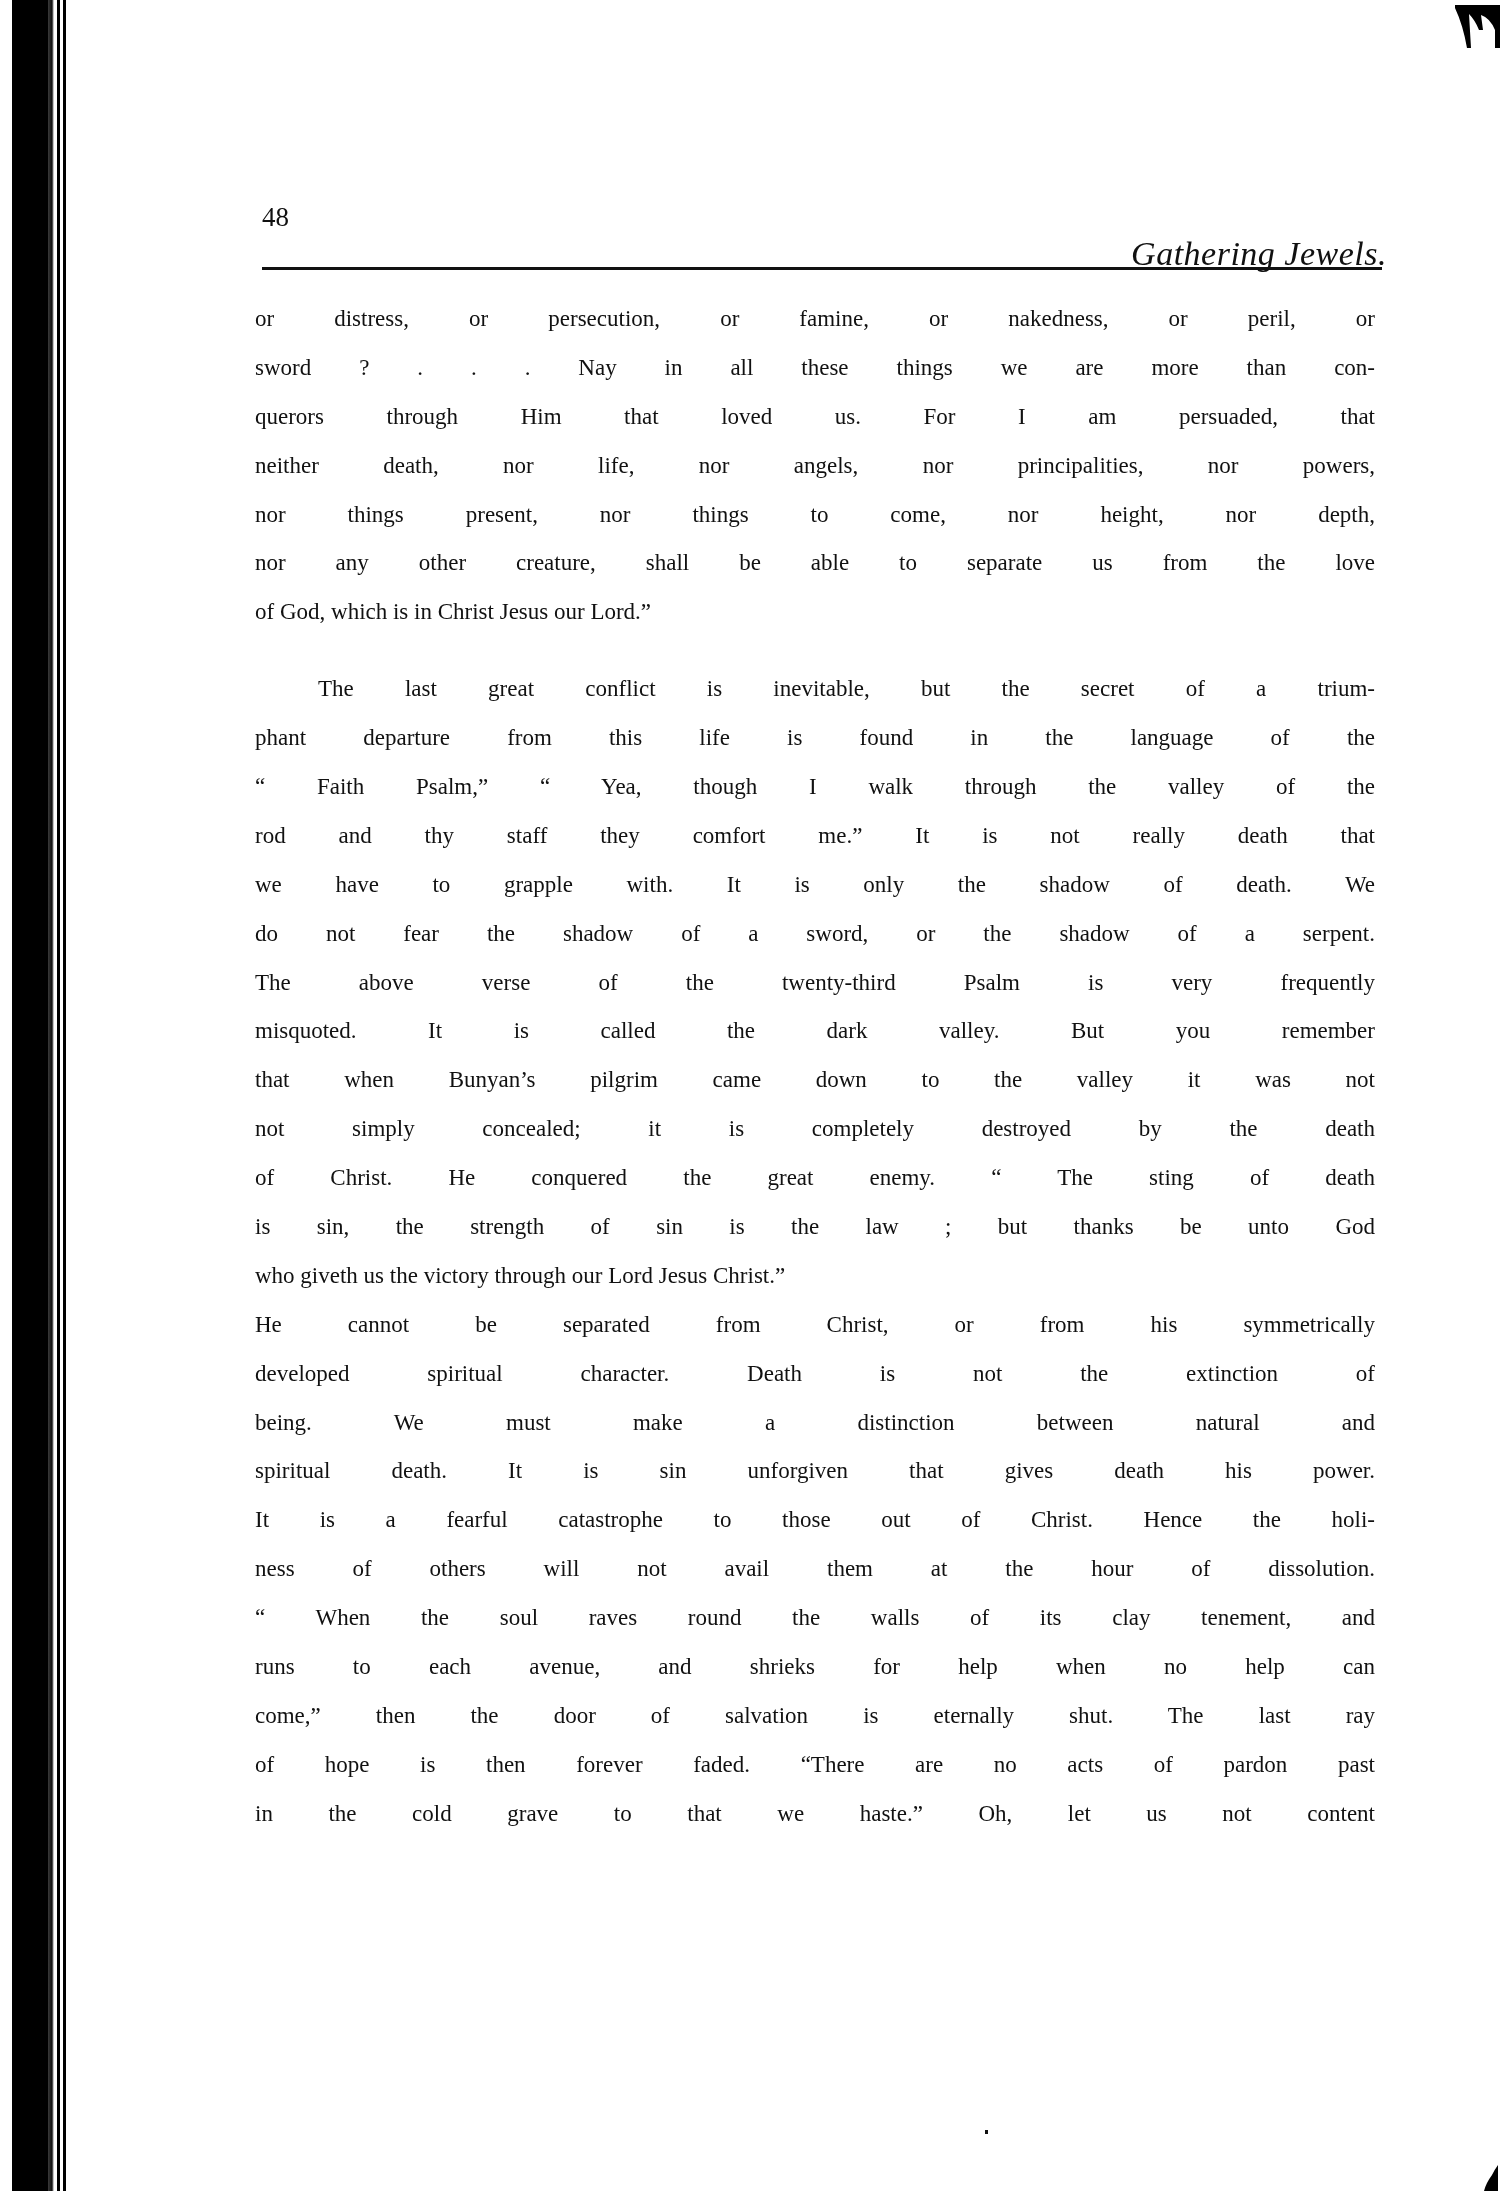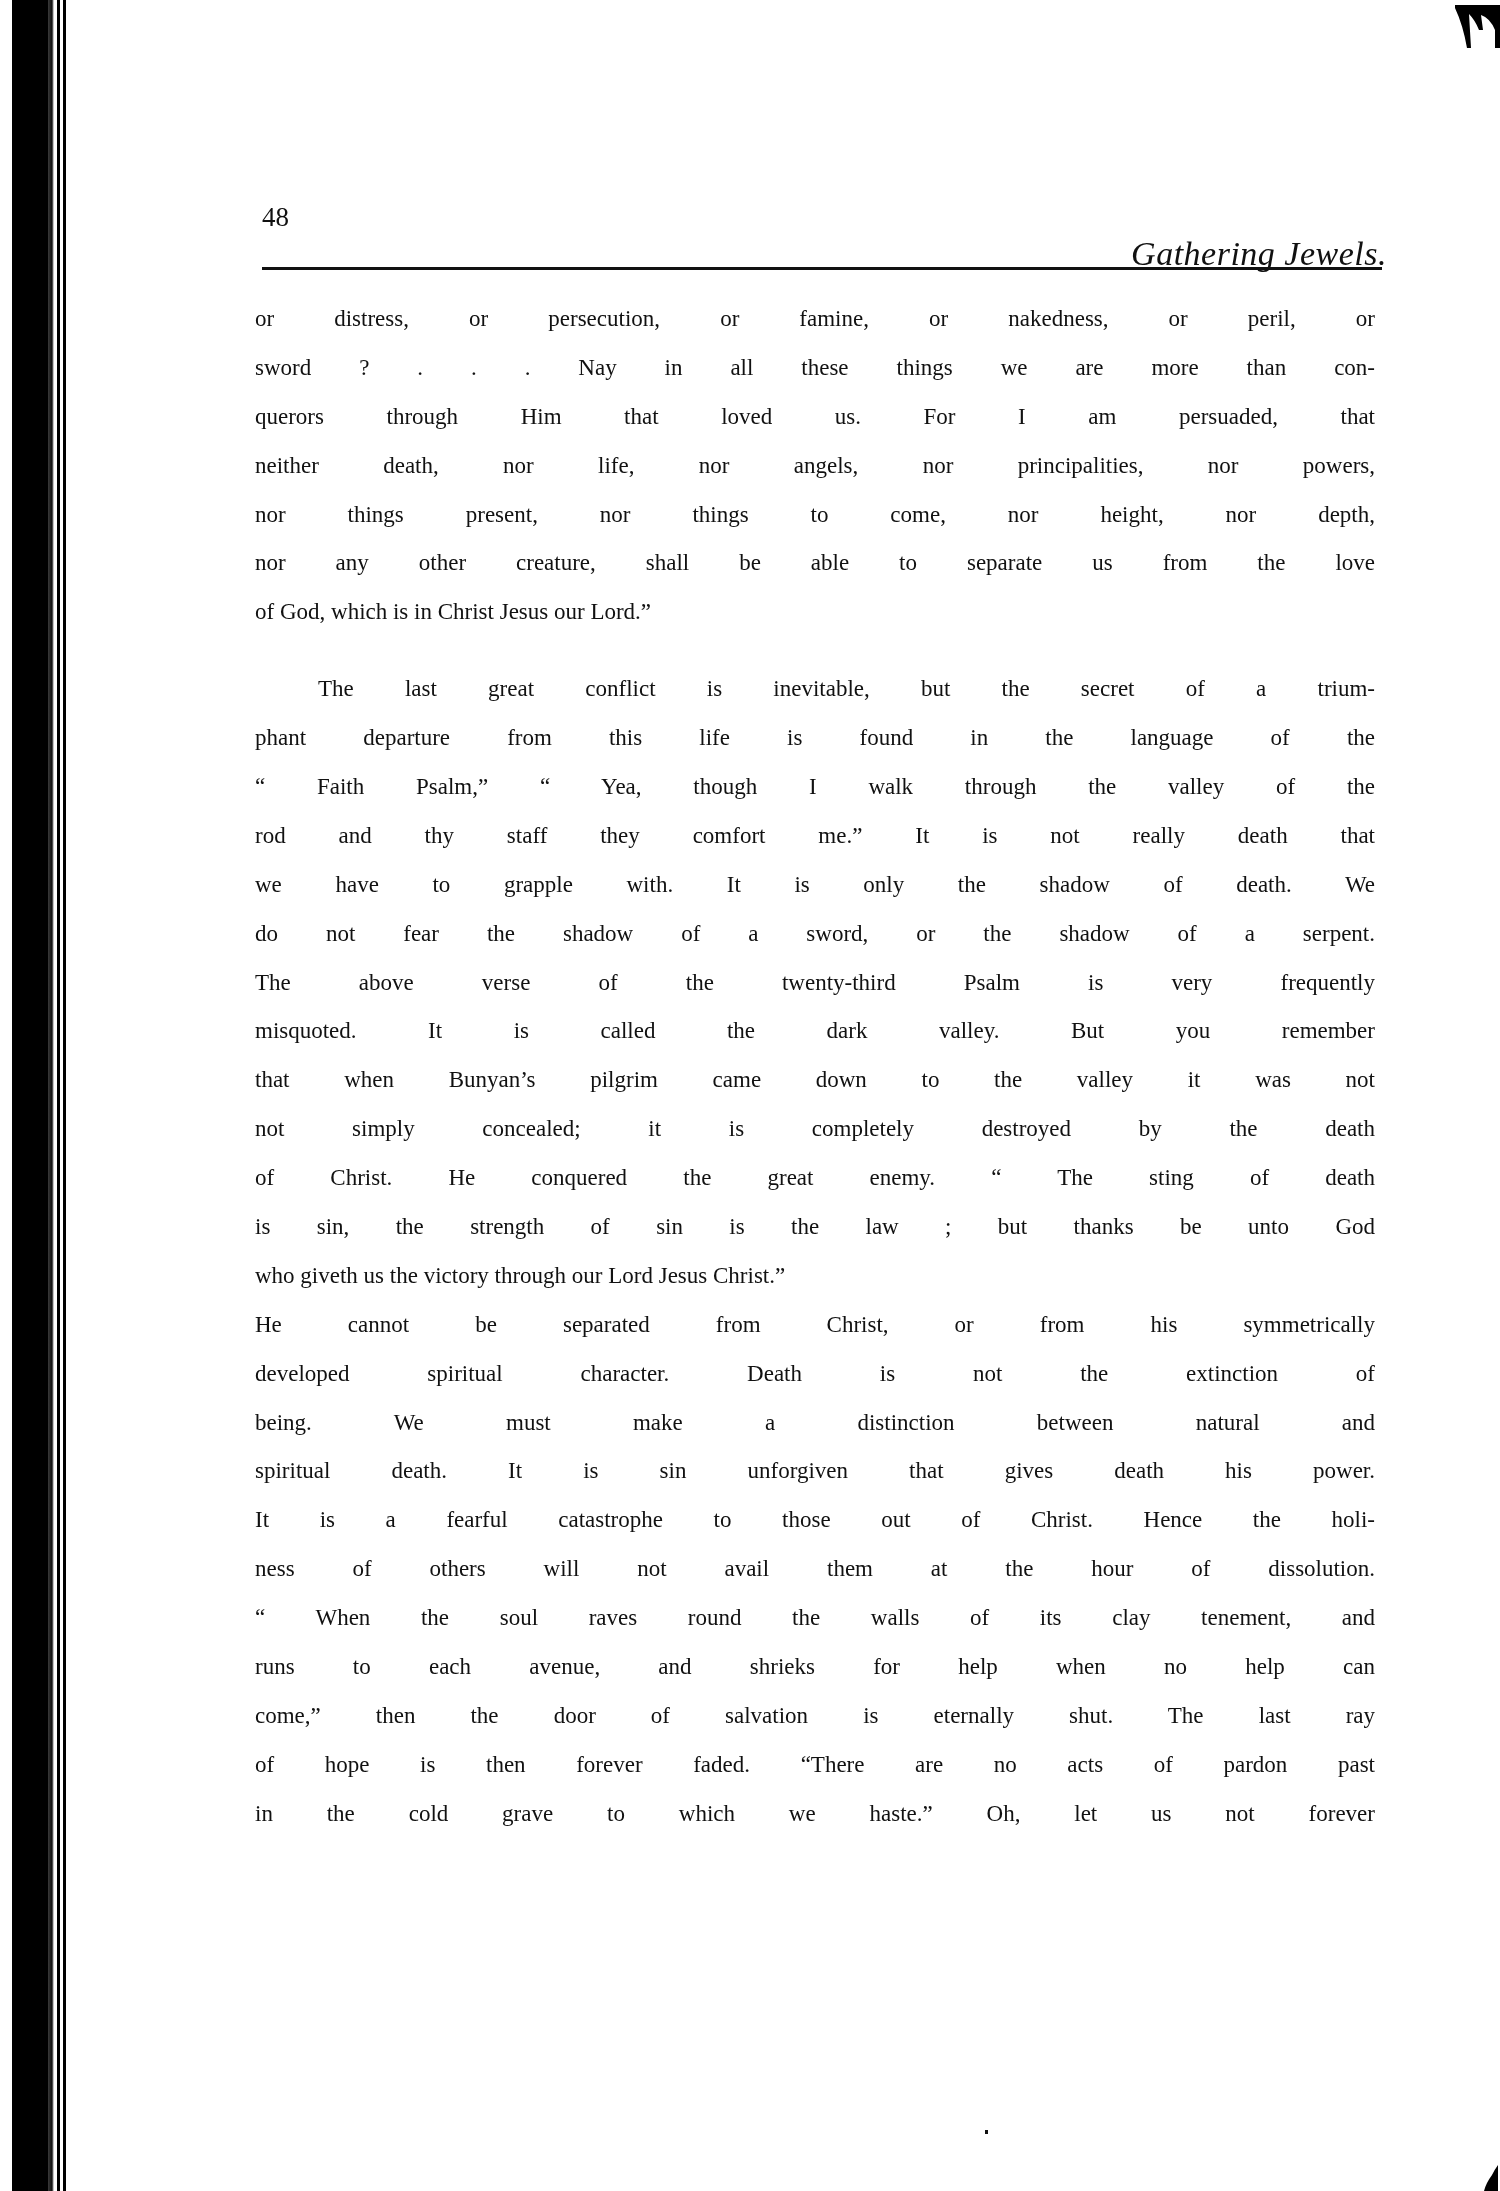--- a/index.html
+++ b/index.html
@@ -160,15 +160,15 @@
     <span class="line">He cannot be separated from Christ, or from his symmetrically</span>
     <span class="line">developed spiritual character.  Death is not the extinction of</span>
     <span class="line">being.  We must make a distinction between natural and</span>
     <span class="line">spiritual death.  It is sin unforgiven that gives death his power.</span>
     <span class="line">It is a fearful catastrophe to those out of Christ.  Hence the holi-</span>
     <span class="line">ness of others will not avail them at the hour of dissolution.</span>
     <span class="line">“ When the soul raves round the walls of its clay tenement, and</span>
     <span class="line">runs to each avenue, and shrieks for help when no help can</span>
     <span class="line">come,” then the door of salvation is eternally shut.  The last ray</span>
     <span class="line">of hope is then forever faded.  “There are no acts of pardon past</span>
-    <span class="line">in the cold grave to which we haste.”  Oh, let us not forever</span>
+    <span class="line">in the cold grave to that we haste.”  Oh, let us not content</span>
   </div>
 </div>
 
 </body></html>

